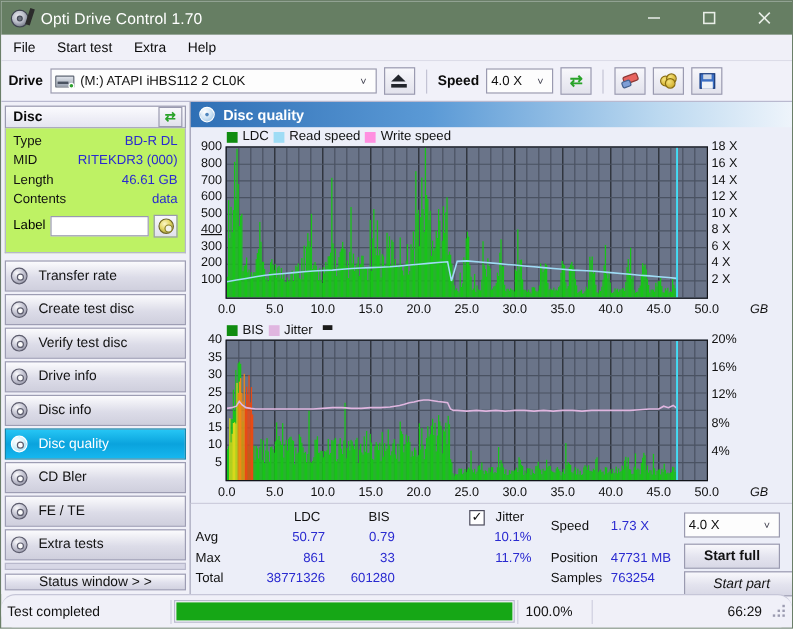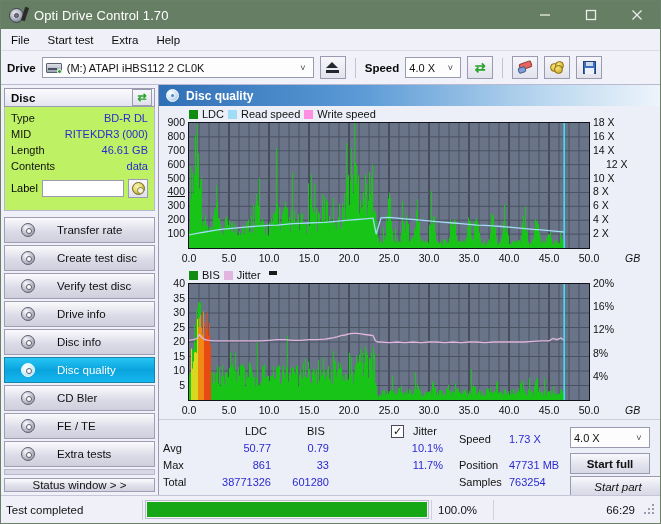--- a/index.html
+++ b/index.html
@@ -230,21 +230,21 @@
     content: ""; position: absolute; left: 4px; top: 4px;
     width: 5px; height: 5px; border-radius: 50%;
     background: #f3f3e8; border: 1px solid #8c8229;
   }
   .nav { margin-top: 6px; display: flex; flex-direction: column; gap: 2px; }
   .nav-item {
     height: 26px;
     border: 1px solid #9d9db3;
     background: linear-gradient(#fbfbfd, #dcdce8 55%, #cfcfdd);
     display: flex; align-items: center;
-    padding-left: 16px; gap: 22px;
+    padding-left: 4px; gap: 9px;
     font-size: 11.5px; color: #111;
   }
   .nav-item.active {
     background: linear-gradient(#26c6f5, #0aa3dd 50%, #16b7ef);
     border-color: #1784a8;
     color: #ffffff;
   }
   .nav-ico {
     width: 14px; height: 14px; border-radius: 50%; flex: none;
     background: radial-gradient(circle at 35% 30%, #fafafc 0%, #c6c6d4 45%, #8b8b9c 100%);
@@ -334,20 +334,21 @@
   }
   .act-btn.bold { font-weight: bold; }
 
   
   .statusbar {
     position: absolute; left: 0; right: 0; bottom: 0;
     height: 28px;
     background: #f0f0f8;
     display: flex; align-items: center;
     border-top: 1px solid #c6c6d8;
+    border-radius: 12px;
   }
   .sb-cell {
     height: 20px; display: flex; align-items: center;
     font-size: 11.5px; color: #111;
   }
   .sb-msg { width: 142px; padding-left: 5px; border-right: 1px solid #cfcfdf; }
   .sb-prog {
     flex: 1; margin: 0 2px;
     background: #f4f4f8; border: 1px solid #b9b9cf;
     position: relative; height: 19px;
@@ -982,21 +983,21 @@
             <div class="tick" style="left: -4px; top: 37.7778px; width: 30px; text-align: right;">700</div>
             <div class="tick" style="left: -4px; top: 23.8889px; width: 30px; text-align: right;">800</div>
             <div class="tick" style="left: -4px; top: 10px; width: 30px; text-align: right;">900</div>
           </div>
         <div id="ticks-top-right">
             <div class="tick" style="left: 434px; top: 121.111px;">2 X</div>
             <div class="tick" style="left: 434px; top: 107.222px;">4 X</div>
             <div class="tick" style="left: 434px; top: 93.3333px;">6 X</div>
             <div class="tick" style="left: 434px; top: 79.4444px;">8 X</div>
             <div class="tick" style="left: 434px; top: 65.5556px;">10 X</div>
-            <div class="tick" style="left: 447px; top: 51.6667px;">12 X</div>
+            <div class="tick" style="left: 434px; top: 51.6667px;">12 X</div>
             <div class="tick" style="left: 434px; top: 37.7778px;">14 X</div>
             <div class="tick" style="left: 434px; top: 23.8889px;">16 X</div>
             <div class="tick" style="left: 434px; top: 10px;">18 X</div>
           </div>
         <div id="ticks-top-x">
             <div class="tick" style="left: 14px; top: 146px; width: 32px; text-align: center;">0.0</div>
             <div class="tick" style="left: 54px; top: 146px; width: 32px; text-align: center;">5.0</div>
             <div class="tick" style="left: 94px; top: 146px; width: 32px; text-align: center;">10.0</div>
             <div class="tick" style="left: 134px; top: 146px; width: 32px; text-align: center;">15.0</div>
             <div class="tick" style="left: 174px; top: 146px; width: 32px; text-align: center;">20.0</div>

